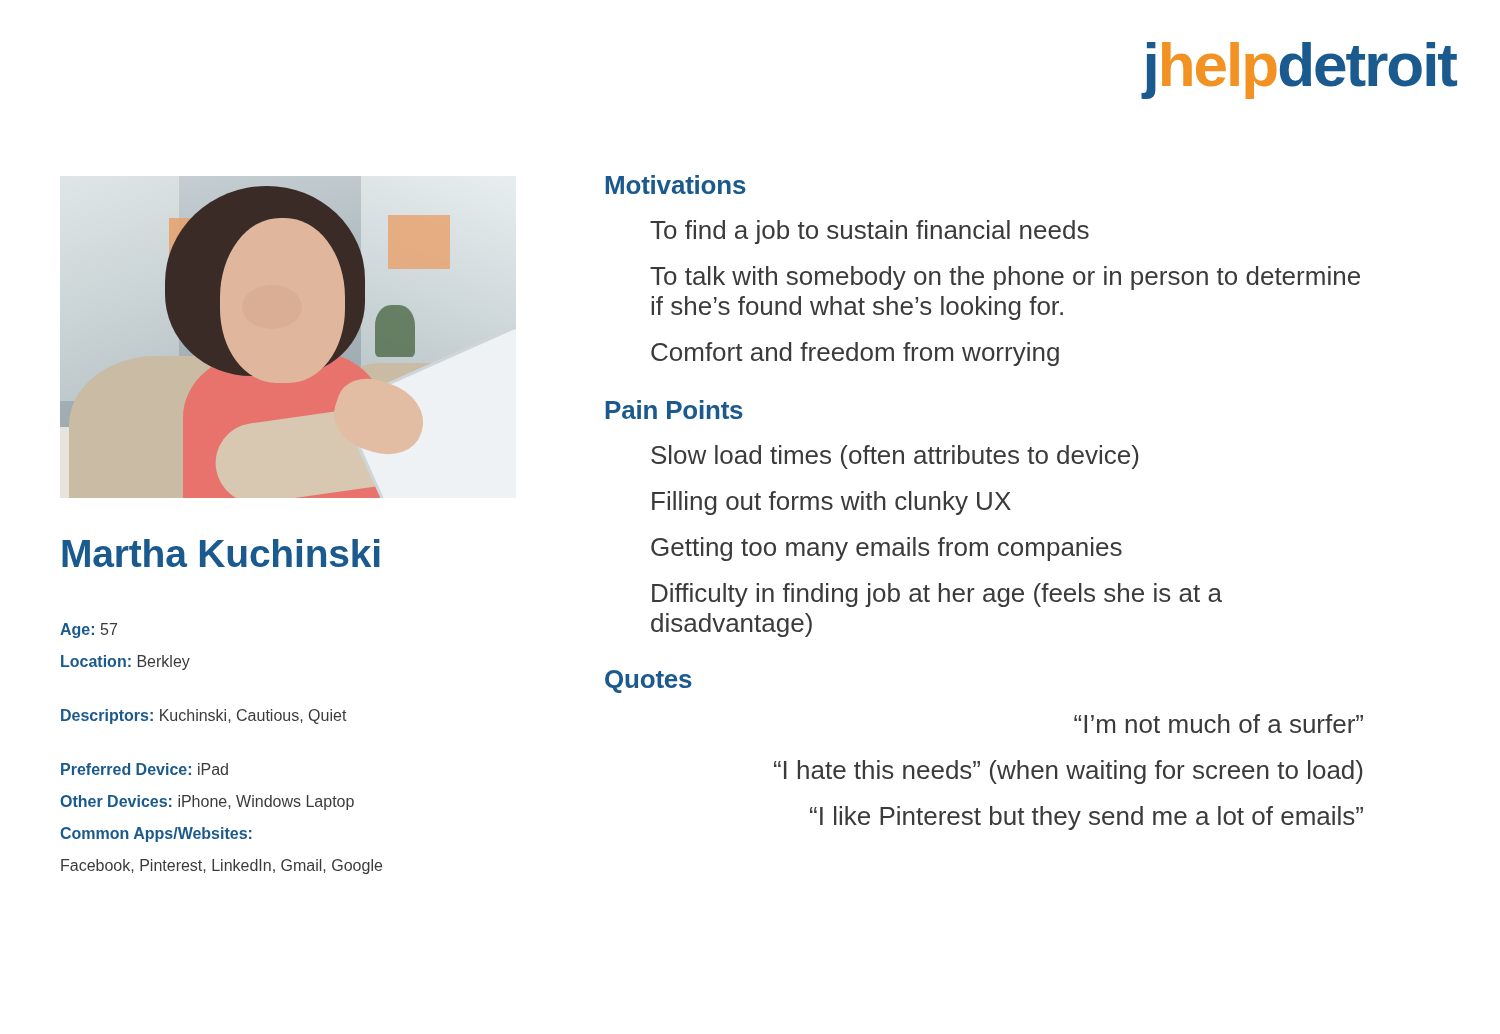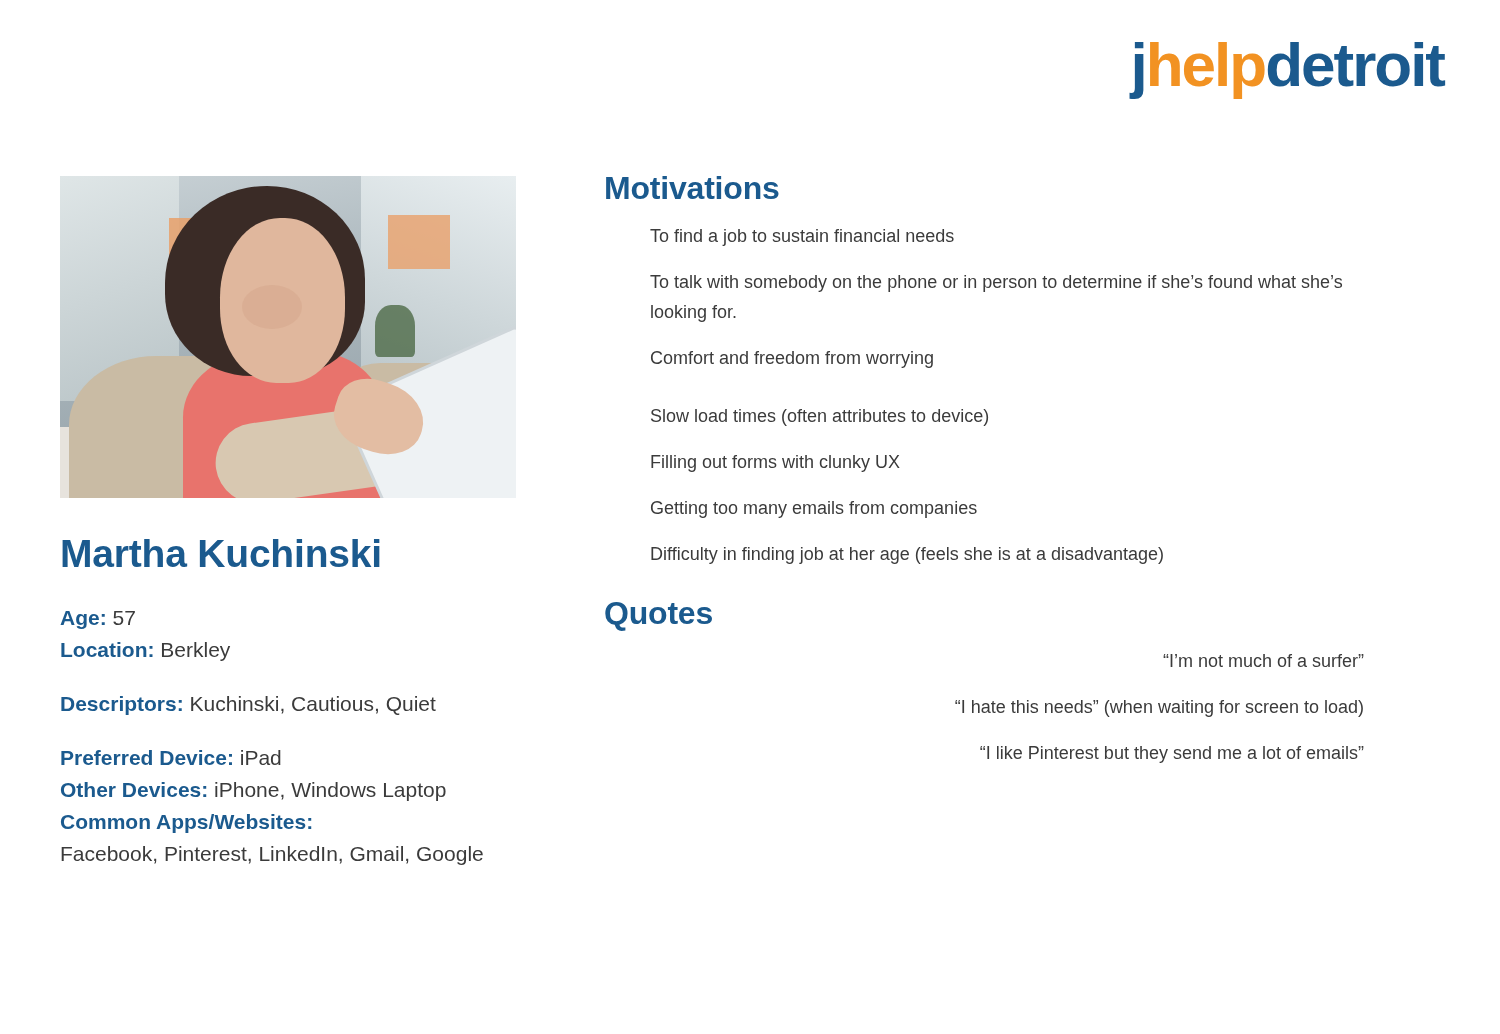--- a/index.html
+++ b/index.html
@@ -13,21 +13,21 @@
     position: relative;
     font-family: "Liberation Sans", sans-serif;
     color: #3b3b3b;
     overflow: hidden;
   }
 
   
   .logo {
     position: absolute;
     top: 34px;
-    right: 56px;
+    right: 44px;
     font-size: 62px;
     font-weight: bold;
     letter-spacing: -2px;
     line-height: 1;
     white-space: nowrap;
   }
   .logo .part-j { color: #1b5a8e; }
   .logo .part-help { color: #f29222; }
   .logo .part-detroit { color: #1b5a8e; }
 
@@ -167,53 +167,53 @@
 
   .person-name {
     margin-top: 34px;
     font-size: 39px;
     font-weight: bold;
     color: #1b5a8e;
     letter-spacing: -0.2px;
   }
 
   .facts {
-    margin-top: 26px;
-    font-size: 21px;
+    margin-top: 38px;
+    font-size: 16px;
     line-height: 32px;
     color: #3b3b3b;
   }
   .facts .block { margin-bottom: 22px; }
   .facts .lbl {
     color: #1b5a8e;
     font-weight: bold;
   }
 
   
   .right-col {
     position: absolute;
     left: 604px;
     top: 170px;
     width: 760px;
   }
   .section { margin-bottom: 22px; }
   .section-title {
-    font-size: 32px;
+    font-size: 26px;
     font-weight: bold;
     color: #1b5a8e;
     margin-bottom: 14px;
     letter-spacing: -0.2px;
   }
   .section ul {
     margin: 0;
     padding: 0;
     list-style: none;
   }
   .section li {
-    font-size: 18px;
+    font-size: 26px;
     line-height: 30px;
     color: #3b3b3b;
     padding-left: 46px;
     margin-bottom: 16px;
   }
   .sec-quotes { margin-top: 26px; }
   .sec-quotes li { padding-left: 44px; text-align: right; }
   .sec-pain { margin-top: 28px; }
 </style>
 </head>
@@ -282,20 +282,21 @@
   <div class="section sec-motivations">
     <div class="section-title">Motivations</div>
     <ul>
       <li>To find a job to sustain financial needs</li>
       <li>To talk with somebody on the phone or in person to determine if she’s found what she’s looking for.</li>
       <li>Comfort and freedom from worrying</li>
     </ul>
   </div>
 
   <div class="section sec-pain">
+    <div class="section-title">Pain Points</div>
     <ul>
       <li>Slow load times (often attributes to device)</li>
       <li>Filling out forms with clunky UX</li>
       <li>Getting too many emails from companies</li>
       <li>Difficulty in finding job at her age (feels she is at a disadvantage)</li>
     </ul>
   </div>
 
   <div class="section sec-quotes">
     <div class="section-title">Quotes</div>

